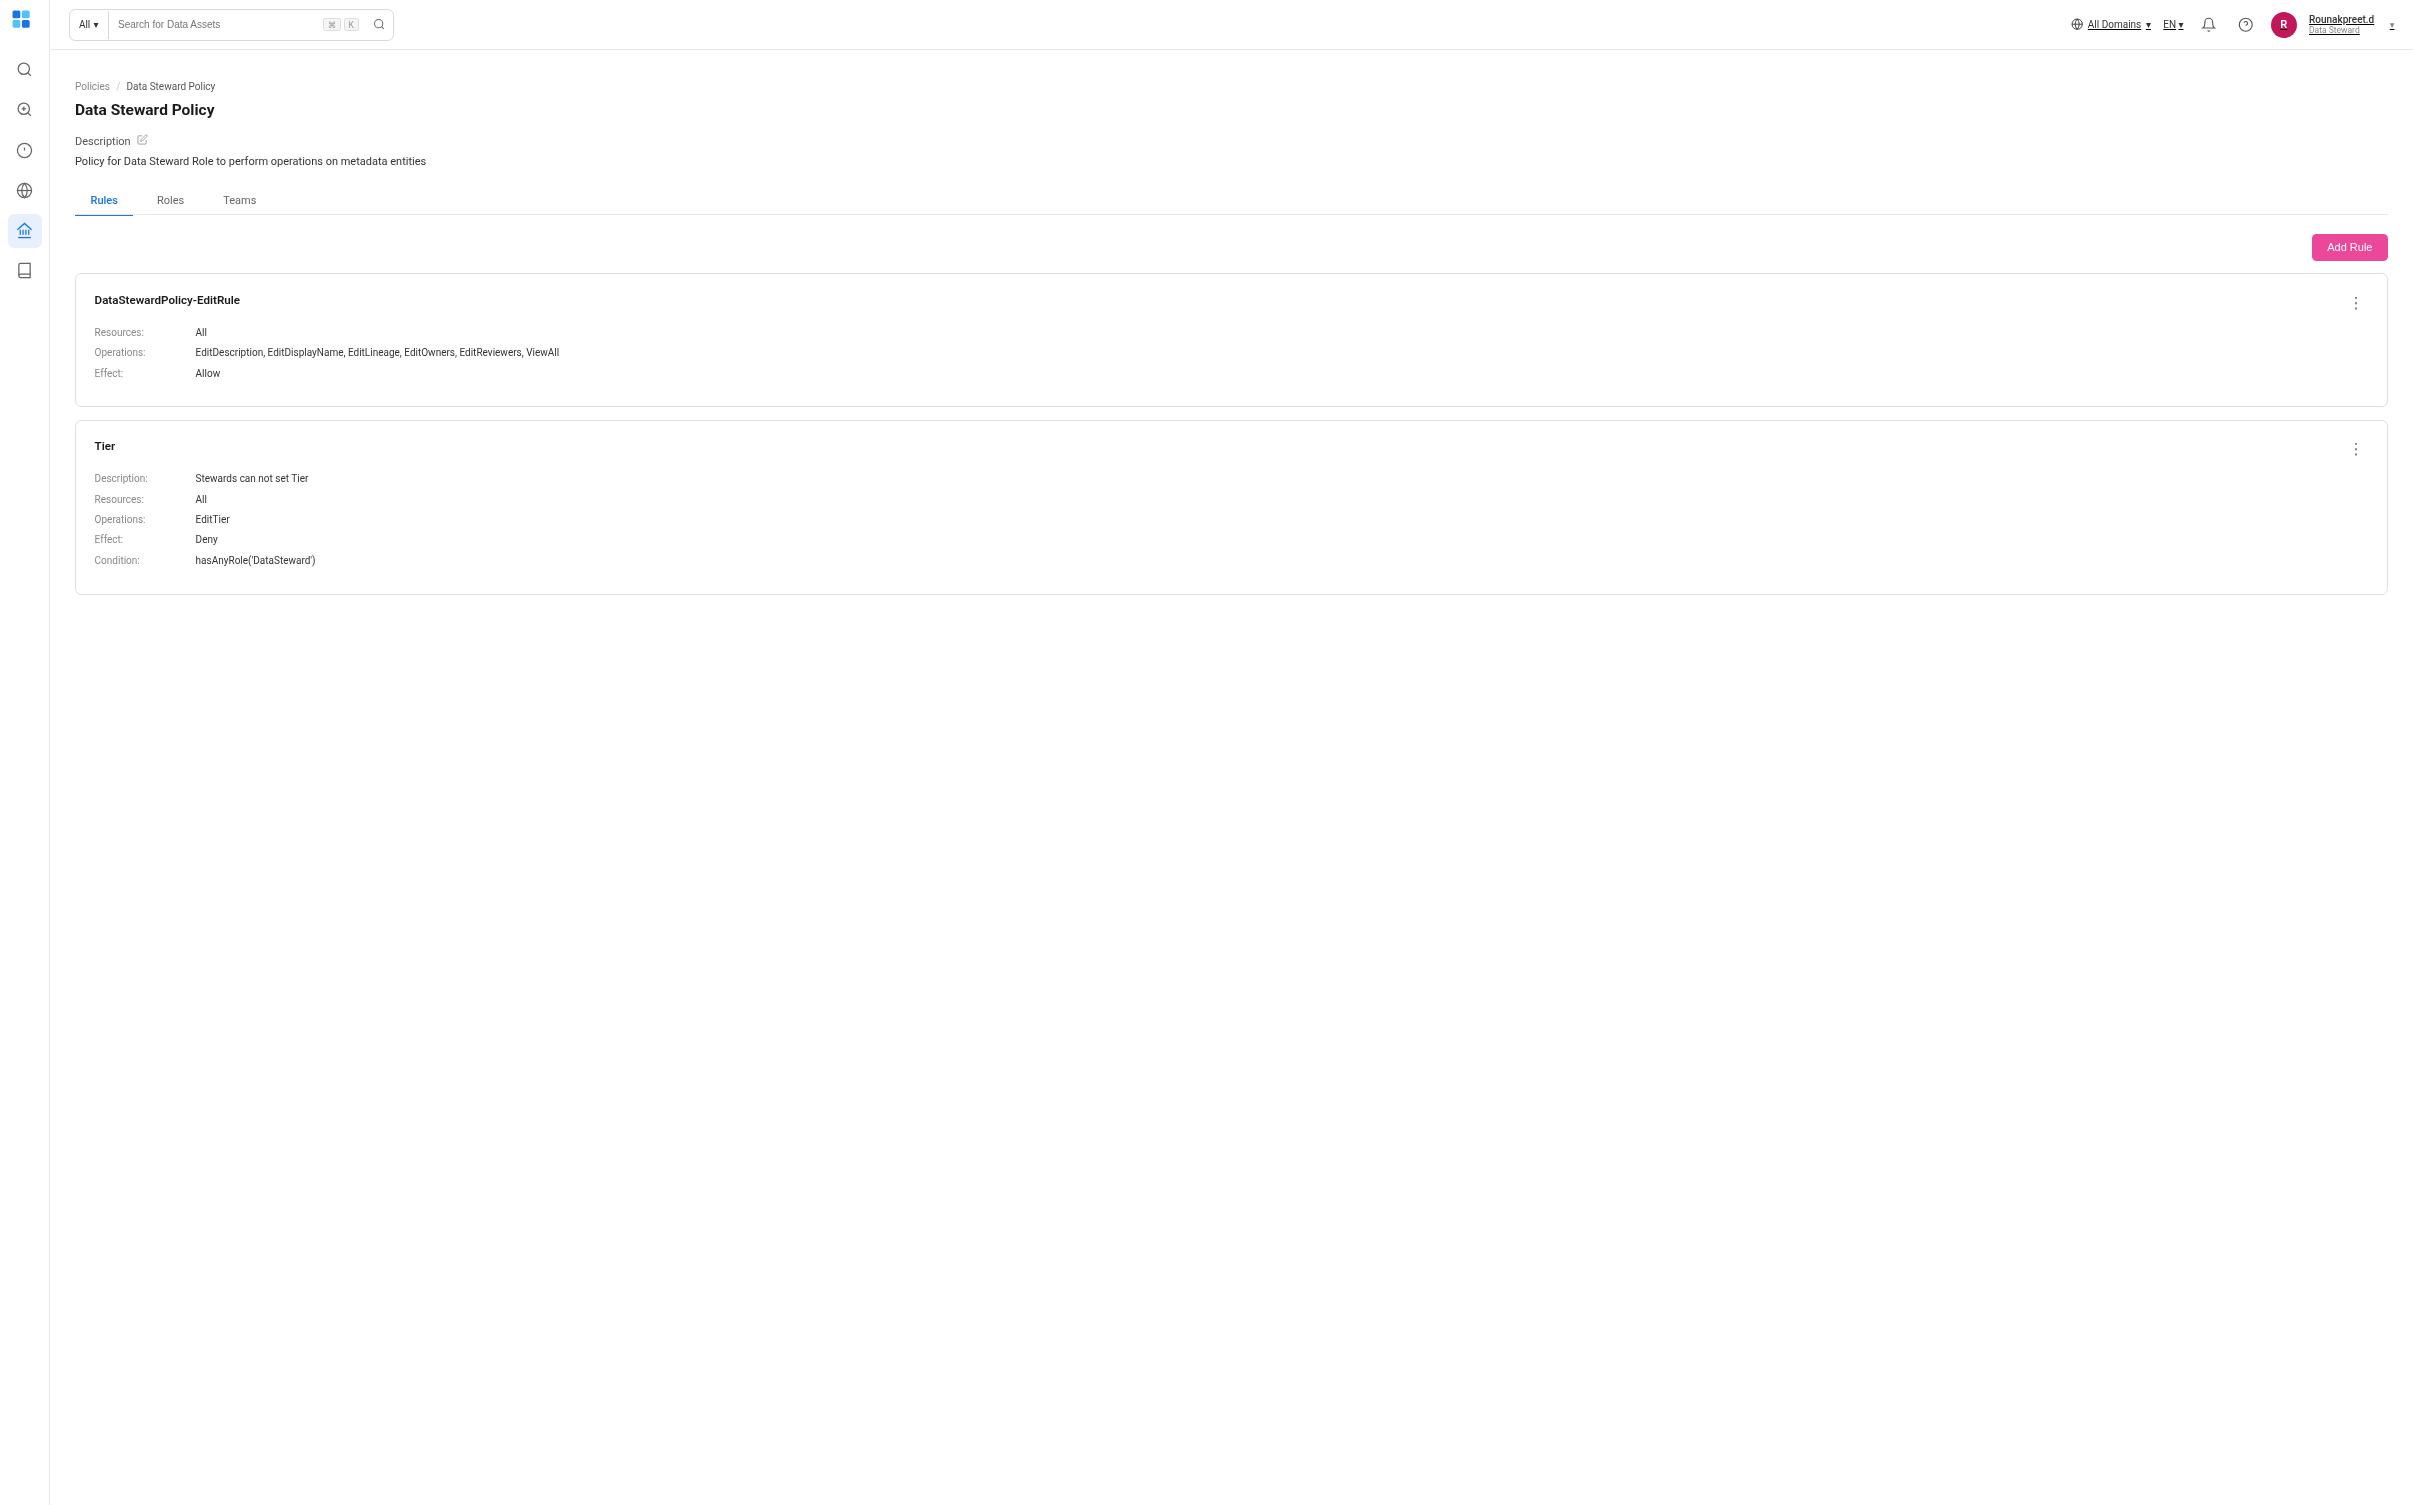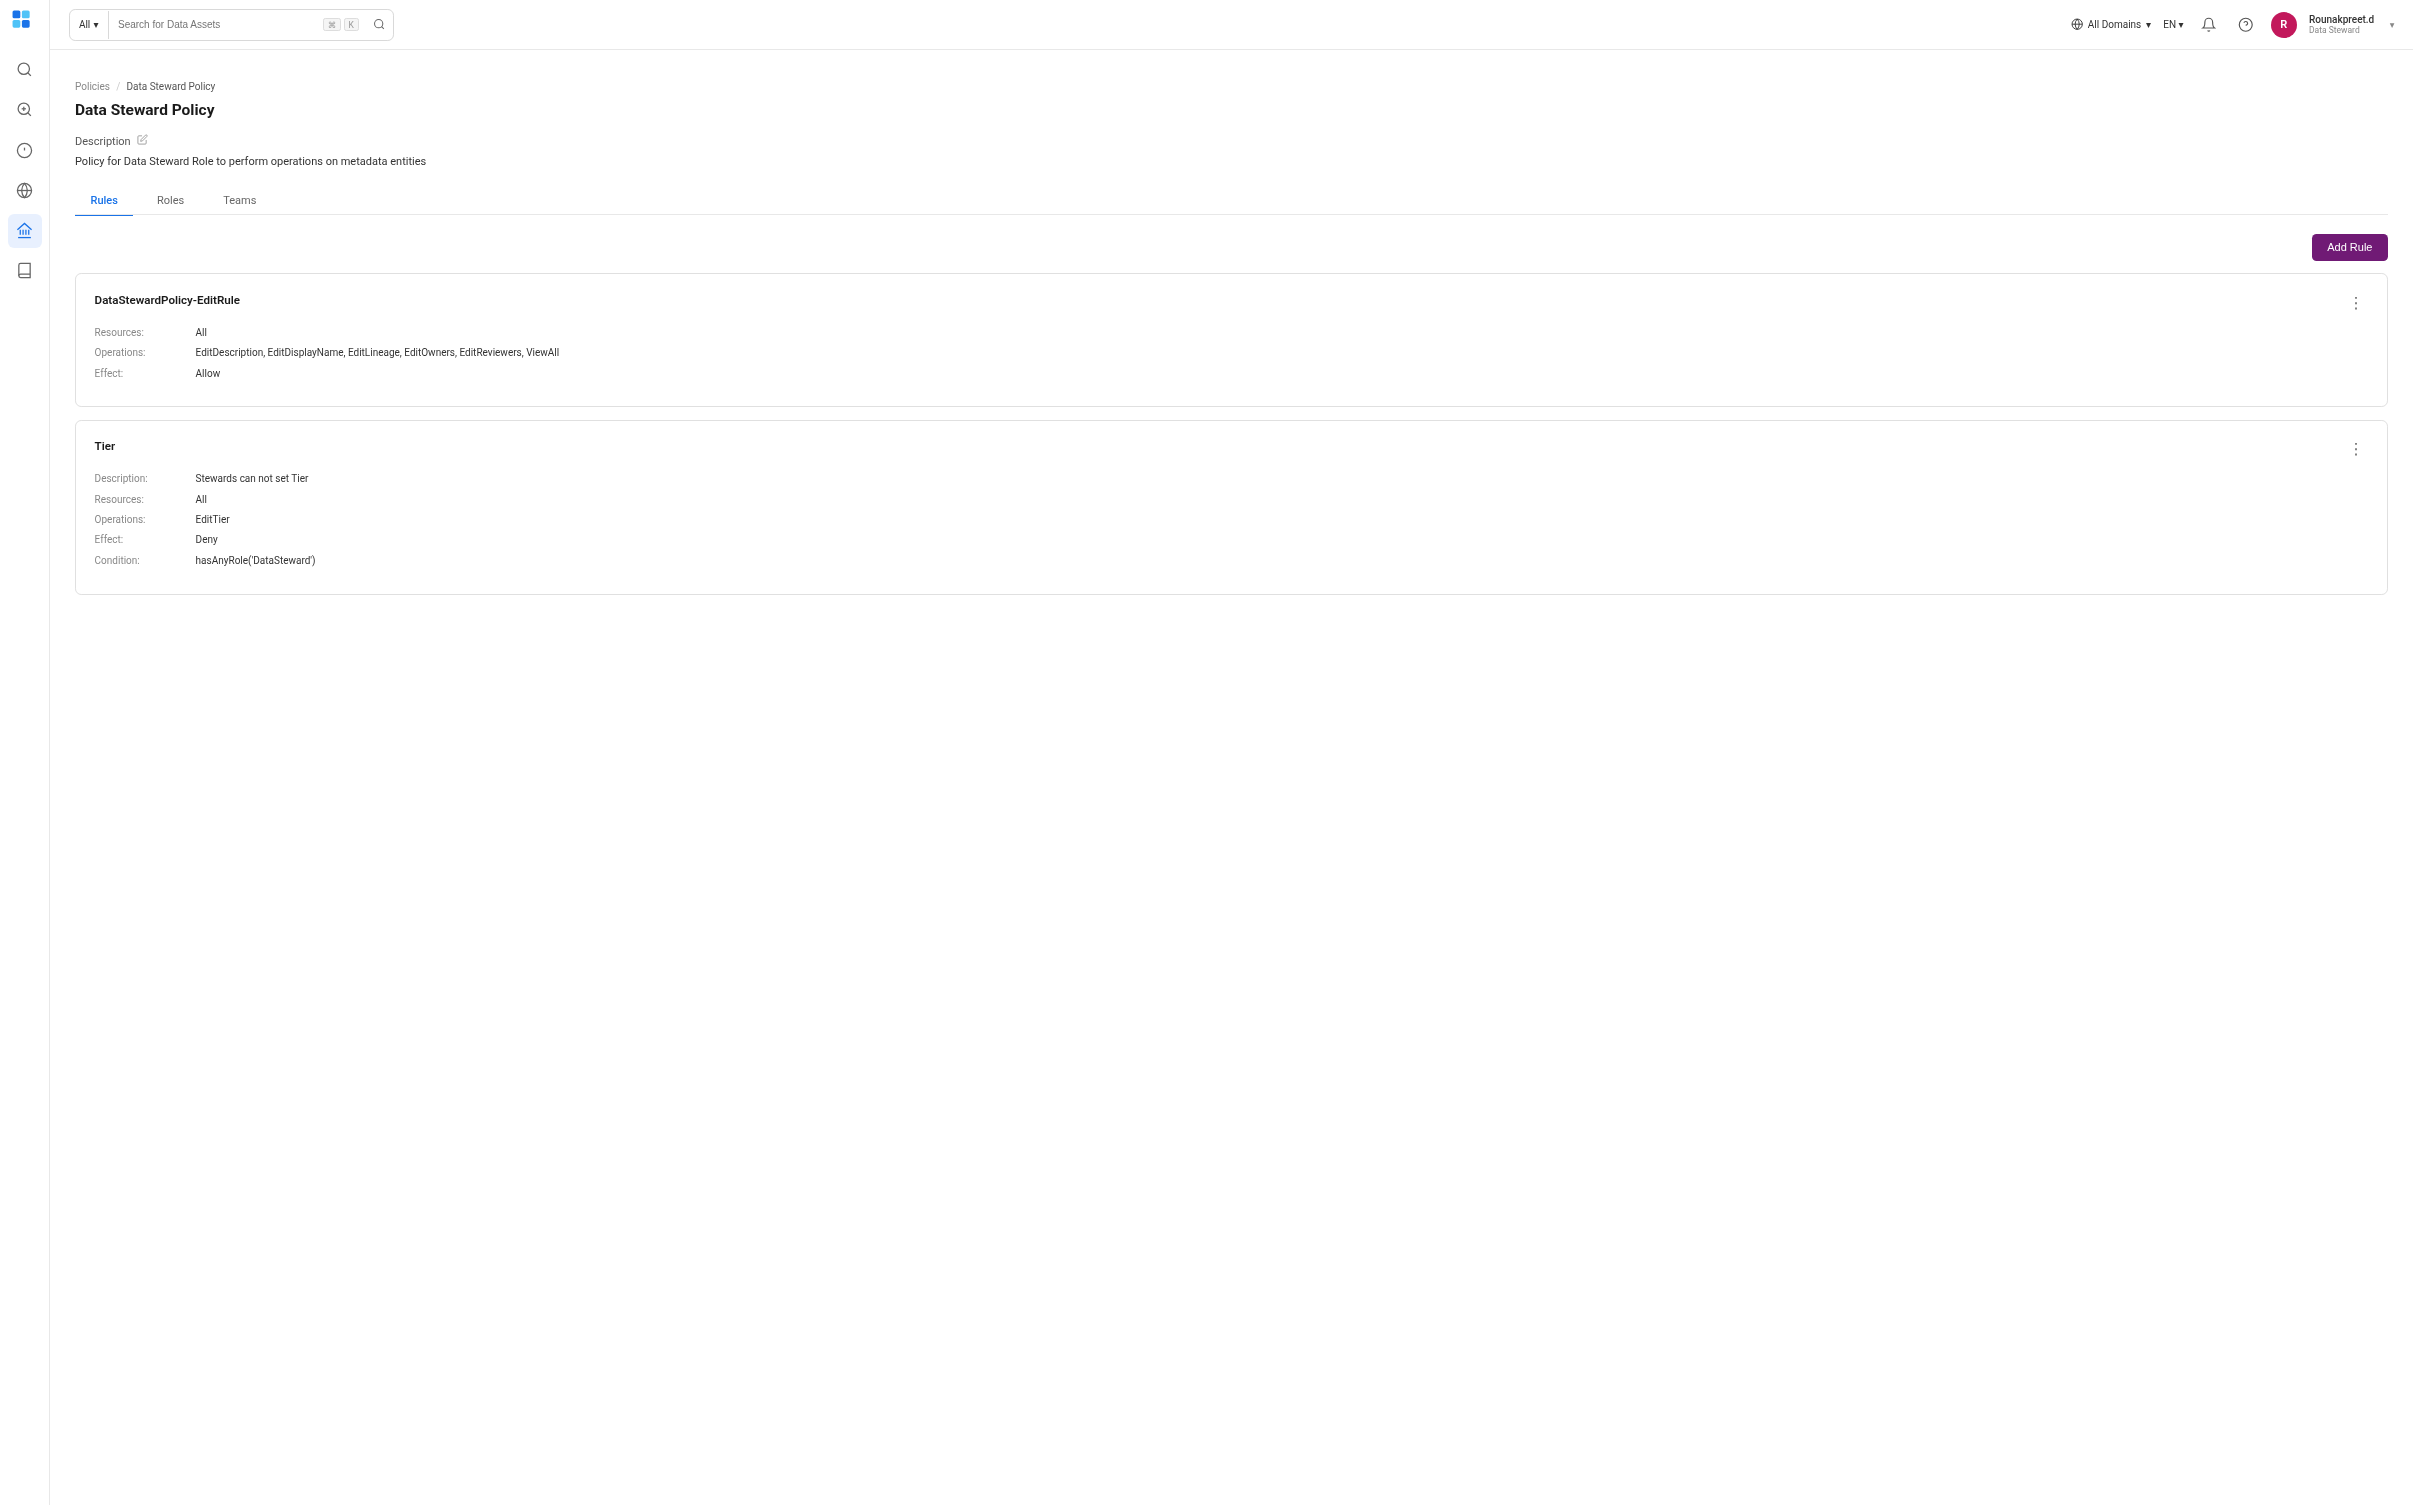--- a/index.html
+++ b/index.html
@@ -102,20 +102,21 @@
       align-items: center;
       color: #666;
       cursor: pointer;
     }
 
     .topbar-spacer { flex: 1; }
     .topbar-right {
       display: flex;
       align-items: center;
       gap: 12.4px;
+      text-decoration: underline;
     }
     .domain-selector {
       display: flex;
       align-items: center;
       gap: 4.6px;
       cursor: pointer;
       font-size: 10px;
       color: #333;
     }
     .lang-selector {
@@ -233,21 +234,21 @@
       font-weight: 500;
     }
 
     
     .toolbar {
       display: flex;
       justify-content: flex-end;
       margin-bottom: 12.4px;
     }
     .add-rule-btn {
-      background: #701a75;
+      background: #ec4899;
       color: #fff;
       border: none;
       border-radius: 4.6px;
       padding: 7.7px 15.5px;
       font-size: 11px;
       font-weight: 500;
       cursor: pointer;
     }
 
     

